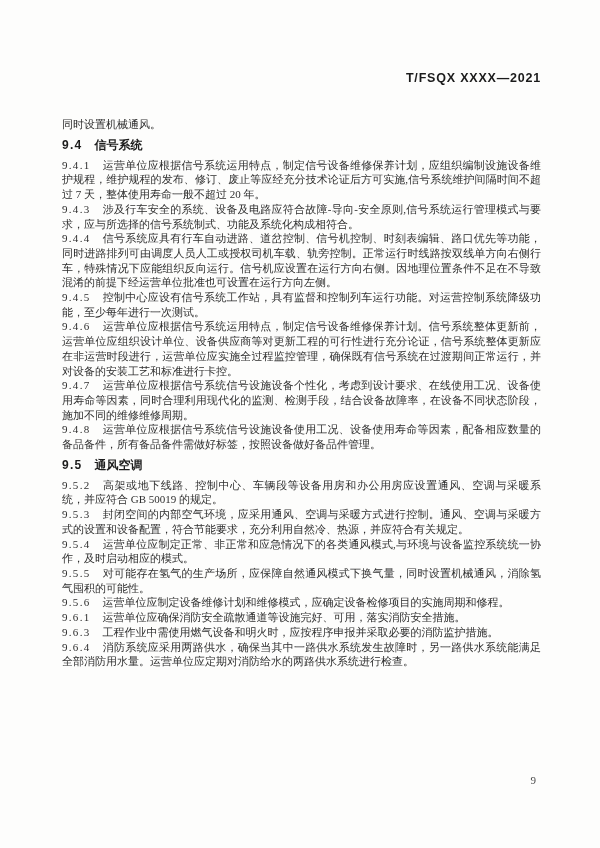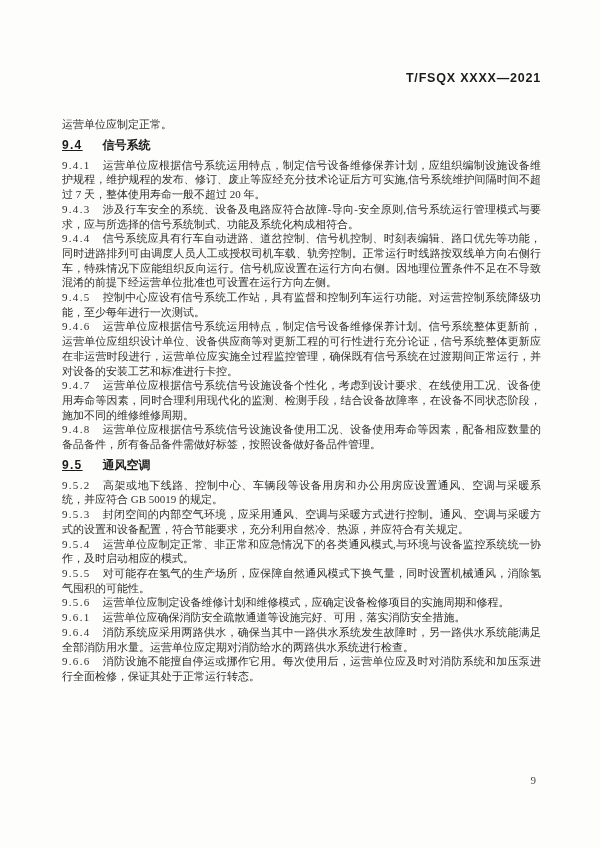--- a/index.html
+++ b/index.html
@@ -46,39 +46,38 @@
   .section-heading {
     margin: 6px 0 5px 0;
     font-family: "Liberation Sans", "DejaVu Sans", sans-serif;
     font-weight: bold;
     font-size: 12px;
     line-height: 15px;
     color: #1c1c1c;
   }
   .section-num {
     letter-spacing: 1.3px;
-    padding-right: 20px;
-    text-decoration: underline;
+    padding-right: 12px;
   }
   .page-number {
     position: absolute;
     top: 774px; right: 64px;
     font-size: 11px;
     color: #4b4b4b;
     font-family: "Liberation Serif", "DejaVu Serif", serif;
   }
 </style>
 </head>
 <body>
 
 <div class="page">
   <div class="header-ref">T/FSQX XXXX—2021</div>
 
   <div class="content">
-    <p class="para">运营单位应制定正常。</p>
+    <p class="para">同时设置机械通风。</p>
     <div id="sections-container">
   <section>
     <h2 class="section-heading">
       <span class="section-num">9.4</span><span class="section-title">信号系统</span>
     </h2>
     <div class="clauses">
   <p class="clause">
     <span class="clause-num">9.4.1</span><span class="clause-text">运营单位应根据信号系统运用特点，制定信号设备维修保养计划，应组织编制设施设备维护规程，维护规程的发布、修订、废止等应经充分技术论证后方可实施,信号系统维护间隔时间不超过 7 天，整体使用寿命一般不超过 20 年。</span>
   </p>
 
@@ -137,28 +136,28 @@
 </div>
   </section>
 
   <section>
     <div class="clauses">
   <p class="clause">
     <span class="clause-num">9.6.1</span><span class="clause-text">运营单位应确保消防安全疏散通道等设施完好、可用，落实消防安全措施。</span>
   </p>
 
 
+  <p class="clause">
+    <span class="clause-num">9.6.3</span><span class="clause-text">工程作业中需使用燃气设备和明火时，应按程序申报并采取必要的消防监护措施。</span>
+  </p>
 
   <p class="clause">
     <span class="clause-num">9.6.4</span><span class="clause-text">消防系统应采用两路供水，确保当其中一路供水系统发生故障时，另一路供水系统能满足全部消防用水量。运营单位应定期对消防给水的两路供水系统进行检查。</span>
   </p>
 
 
-  <p class="clause">
-    <span class="clause-num">9.6.6</span><span class="clause-text">消防设施不能擅自停运或挪作它用。每次使用后，运营单位应及时对消防系统和加压泵进行全面检修，保证其处于正常运行转态。</span>
-  </p>
 </div>
   </section>
 </div>
   </div>
 
   <div class="page-number">9</div>
 </div>
 
 </body></html>

